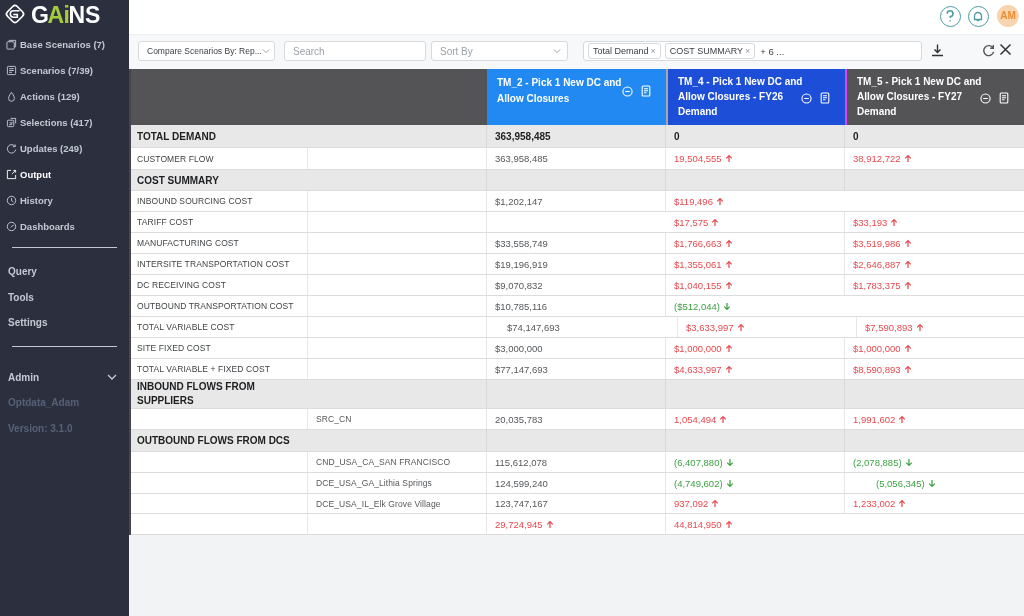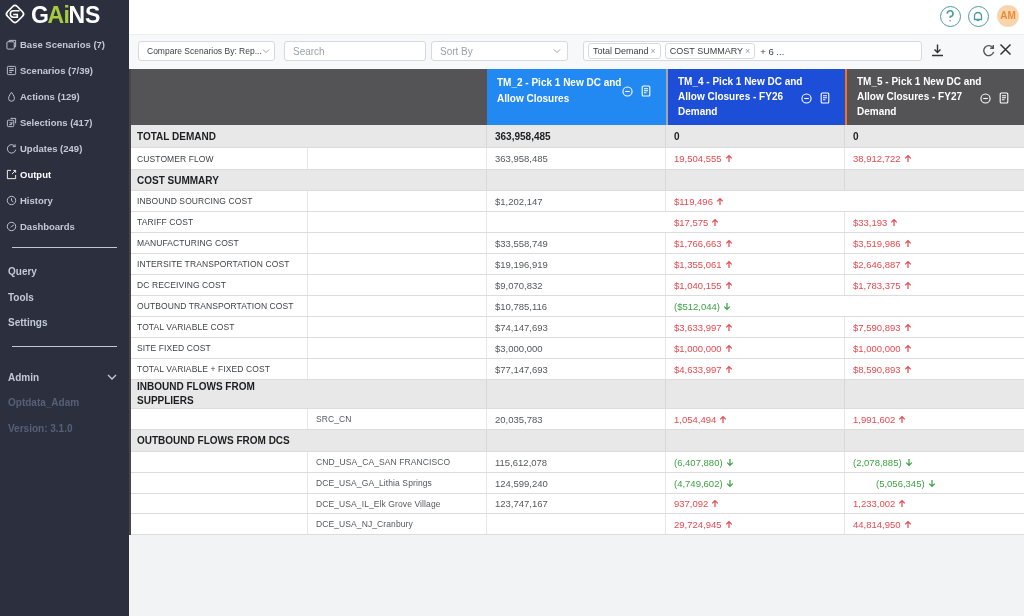--- a/index.html
+++ b/index.html
@@ -162,21 +162,21 @@
         <div class="hdrtxt" style="padding:5px 0 0 10px; line-height:15px; width:140px;">TM_4 - Pick 1 New DC and Allow Closures - FY26 Demand</div>
         <svg style="position:absolute; right:33px; top:24px;" width="11" height="11" viewBox="0 0 13 13" stroke="#fff" fill="none" stroke-width="1.3">
             <circle cx="6.5" cy="6.5" r="5.4"></circle>
             <path d="M3.8 6.5 h5.4"></path>
           </svg>
         <svg style="position:absolute; right:15px; top:23px;" width="10" height="12" viewBox="0 0 10 12" stroke="#fff" fill="none" stroke-width="1.1">
             <rect x="1.2" y="1" width="7.6" height="10" rx="1"></rect>
             <path d="M3 3.8 h4 M3 5.8 h4 M3 7.8 h2.5"></path>
           </svg>
       </div>
-      <div class="cell" style="width:179px; background:#545456; border-left:2px solid #f97316; position:relative;">
+      <div class="cell" style="width:179px; background:#545456; border-left:2px solid #d946ef; position:relative;">
         <div class="hdrtxt" style="padding:5px 0 0 10px; line-height:15px; width:140px;">TM_5 - Pick 1 New DC and Allow Closures - FY27 Demand</div>
         <svg style="position:absolute; right:33px; top:24px;" width="11" height="11" viewBox="0 0 13 13" stroke="#fff" fill="none" stroke-width="1.3">
             <circle cx="6.5" cy="6.5" r="5.4"></circle>
             <path d="M3.8 6.5 h5.4"></path>
           </svg>
         <svg style="position:absolute; right:15px; top:23px;" width="10" height="12" viewBox="0 0 10 12" stroke="#fff" fill="none" stroke-width="1.1">
             <rect x="1.2" y="1" width="7.6" height="10" rx="1"></rect>
             <path d="M3 3.8 h4 M3 5.8 h4 M3 7.8 h2.5"></path>
           </svg>
       </div>
@@ -261,21 +261,21 @@
           <div class="cell lbl" style="width:179px;">OUTBOUND TRANSPORTATION COST</div>
           <div class="cell  sublbl" style="width:179px;"></div>
           <div class="cell " style="width:179px;">$10,785,116</div>
           <div class="cell grn" style="width:179px;">($512,044)<svg style="margin-left:3px;" width="8" height="9" viewBox="0 0 9 10" stroke="#3da144" fill="none" stroke-width="1.4">
               <path d="M4.5 1 V8.2 M1.4 5.1 L4.5 8.2 L7.6 5.1"></path>
             </svg></div>
         </div>
         <div class="trow" style="height:21px;">
           <div class="cell lbl" style="width:179px;">TOTAL VARIABLE COST</div>
           <div class="cell  sublbl" style="width:179px;"></div>
-          <div class="cell " style="width:179px;">$74,147,693</div>
+          <div class="cell " style="width:179px;margin-left:12px;">$74,147,693</div>
           <div class="cell red" style="width:179px;">$3,633,997<svg style="margin-left:3px;" width="8" height="9" viewBox="0 0 9 10" stroke="#e8494f" fill="none" stroke-width="1.4">
               <path d="M4.5 9 V1.8 M1.4 4.9 L4.5 1.8 L7.6 4.9"></path>
             </svg></div>
           <div class="cell red" style="width:179px;">$7,590,893<svg style="margin-left:3px;" width="8" height="9" viewBox="0 0 9 10" stroke="#e8494f" fill="none" stroke-width="1.4">
               <path d="M4.5 9 V1.8 M1.4 4.9 L4.5 1.8 L7.6 4.9"></path>
             </svg></div>
         </div>
         <div class="trow" style="height:21px;">
           <div class="cell lbl" style="width:179px;">SITE FIXED COST</div>
           <div class="cell  sublbl" style="width:179px;"></div>
@@ -351,21 +351,20 @@
           <div class="cell " style="width:179px;">123,747,167</div>
           <div class="cell red" style="width:179px;">937,092<svg style="margin-left:3px;" width="8" height="9" viewBox="0 0 9 10" stroke="#e8494f" fill="none" stroke-width="1.4">
               <path d="M4.5 9 V1.8 M1.4 4.9 L4.5 1.8 L7.6 4.9"></path>
             </svg></div>
           <div class="cell red" style="width:179px;">1,233,002<svg style="margin-left:3px;" width="8" height="9" viewBox="0 0 9 10" stroke="#e8494f" fill="none" stroke-width="1.4">
               <path d="M4.5 9 V1.8 M1.4 4.9 L4.5 1.8 L7.6 4.9"></path>
             </svg></div>
         </div>
         <div class="trow" style="height:21px;">
           <div class="cell lbl" style="width:179px;"></div>
-          <div class="cell  sublbl" style="width:179px;">DCE_USA_NJ_Cranbury</div>
           <div class="cell " style="width:179px;"></div>
           <div class="cell red" style="width:179px;">29,724,945<svg style="margin-left:3px;" width="8" height="9" viewBox="0 0 9 10" stroke="#e8494f" fill="none" stroke-width="1.4">
               <path d="M4.5 9 V1.8 M1.4 4.9 L4.5 1.8 L7.6 4.9"></path>
             </svg></div>
           <div class="cell red" style="width:179px;">44,814,950<svg style="margin-left:3px;" width="8" height="9" viewBox="0 0 9 10" stroke="#e8494f" fill="none" stroke-width="1.4">
               <path d="M4.5 9 V1.8 M1.4 4.9 L4.5 1.8 L7.6 4.9"></path>
             </svg></div>
         </div>
       </div>
   </div>

